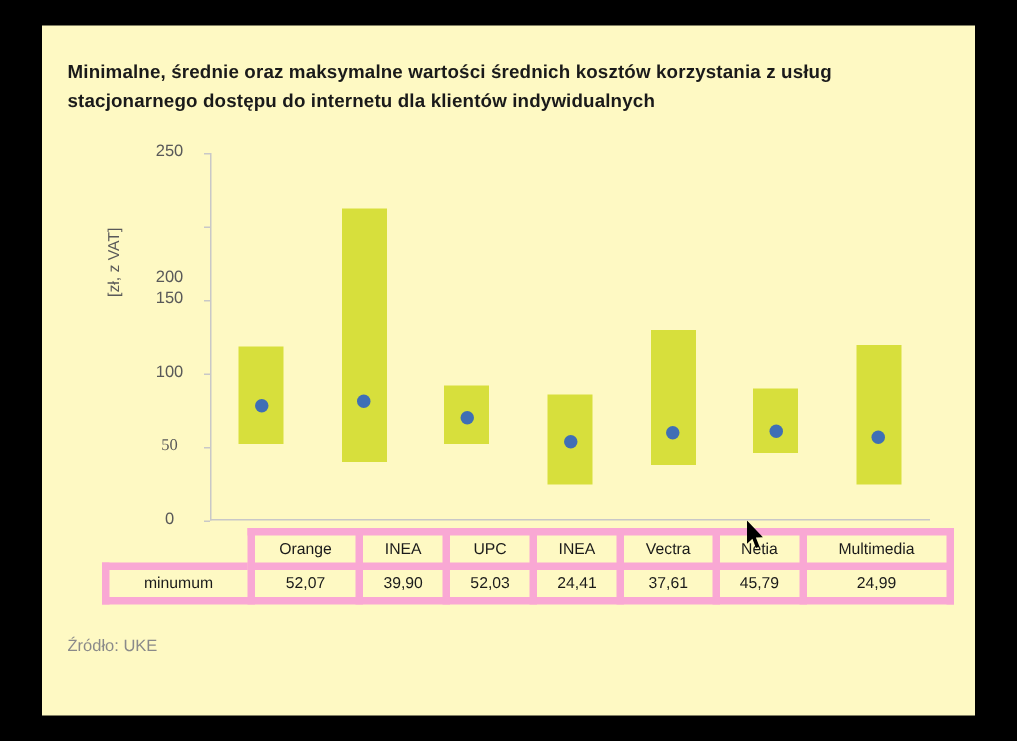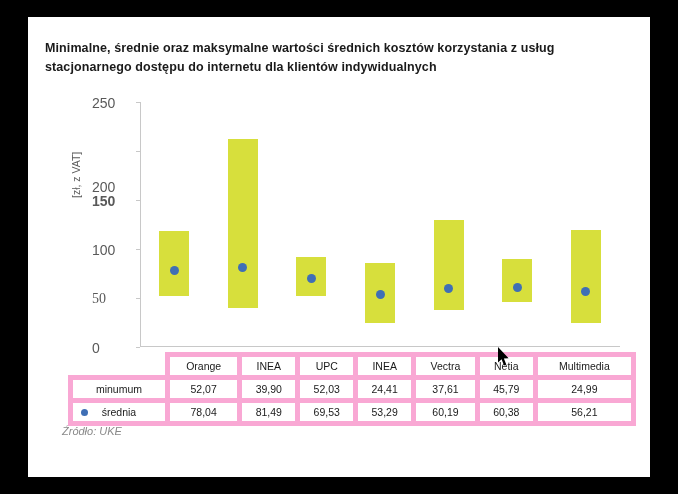--- a/index.html
+++ b/index.html
@@ -6,38 +6,37 @@
   body{
     width:678px;height:494px;
     background:#000;
     font-family:"Liberation Sans", sans-serif;
     overflow:hidden;
   }
   #card{
     position:absolute;
     left:28px;top:17px;
     width:622px;height:460px;
-    background:#ffffff;
+    background:#fef9c3;
   }
   #title{
     position:absolute;
     left:17px;top:22px;
     width:590px;
     font-size:12.5px;
     font-weight:bold;
     color:#1a1a1a;
     line-height:1.55;
     letter-spacing:0.1px;
   }
   #source{
     position:absolute;
-    left:34px;top:408px;
+    left:17px;top:408px;
     font-size:11px;
     color:#8a8a8a;
-    font-style:italic;
   }
 
   
   #plot{
     position:absolute;
     left:112px;    
     top:85px;      
     width:480px;
     height:245px;
   }
@@ -45,22 +44,22 @@
     position:absolute;
     background:#c8c8c8;
   }
   #y-axis{left:0;top:0;width:1px;height:245px;}
   #x-axis{left:0;top:244px;width:480px;height:1px;}
 
   .ytick-label{
     position:absolute;
     right:486px;              
     width:42px;
-    text-align:left;
-    font-size:14px;
+    text-align:center;
+    font-size:11px;
     color:#595959;
     transform:translateY(-7px);
   }
   .ytick-mark{
     position:absolute;
     left:-4px;
     width:4px;height:1px;
     background:#c8c8c8;
   }
   #ylabel{
@@ -137,21 +136,21 @@
 
   <div id="plot">
     <div id="y-axis" class="axis-line"></div>
     <div id="x-axis" class="axis-line"></div>
     <div id="ylabel">[zł, z VAT]</div>
     <div id="yticks">
         <div class="ytick-label" style="top: 0px;">250</div>
         <div class="ytick-mark" style="top: 0px;"></div>
         <div class="ytick-label" style="top: 49px; margin-top: 35px;">200</div>
         <div class="ytick-mark" style="top: 49px;"></div>
-        <div class="ytick-label" style="top: 98px; font-weight: bold;">150</div>
+        <div class="ytick-label" style="top: 98px;">150</div>
         <div class="ytick-mark" style="top: 98px;"></div>
         <div class="ytick-label" style="top: 147px;">100</div>
         <div class="ytick-mark" style="top: 147px;"></div>
         <div class="ytick-label" style="top: 196px; font-family: Liberation Serif, serif;">50</div>
         <div class="ytick-mark" style="top: 196px;"></div>
         <div class="ytick-label" style="top: 245px;">0</div>
         <div class="ytick-mark" style="top: 245px;"></div>
       </div>
     <div id="bars">
         <div class="bar" style="left: 19.2857px; top: 129.125px; height: 64.8466px;"></div>
@@ -189,30 +188,20 @@
           <tr>
             <td class="rowhead legend-cell">minumum</td>
             <td>52,07</td>
             <td>39,90</td>
             <td>52,03</td>
             <td>24,41</td>
             <td>37,61</td>
             <td>45,79</td>
             <td>24,99</td>
           </tr>
-          <tr>
-            <td class="rowhead legend-cell">średnia<span class="legend-dot"></span></td>
-            <td>78,04</td>
-            <td>81,49</td>
-            <td>69,53</td>
-            <td>53,29</td>
-            <td>60,19</td>
-            <td>60,38</td>
-            <td>56,21</td>
-          </tr>
         </tbody>
     </table>
   </div>
 
   <div id="source">Źródło: UKE</div>
 
   <svg id="cursor" viewBox="0 0 12 19">
     <polygon points="0,0 0,15.5 3.6,12.2 6,18.4 8.3,17.4 5.9,11.4 10.6,11.2" fill="#000000"></polygon>
   </svg>
 </div>

